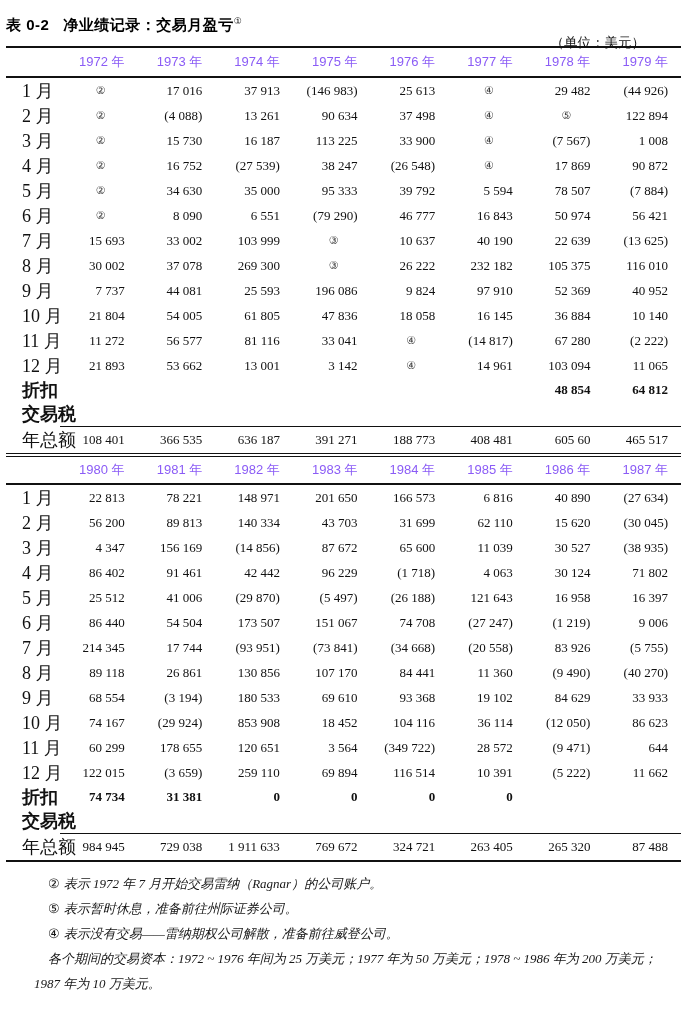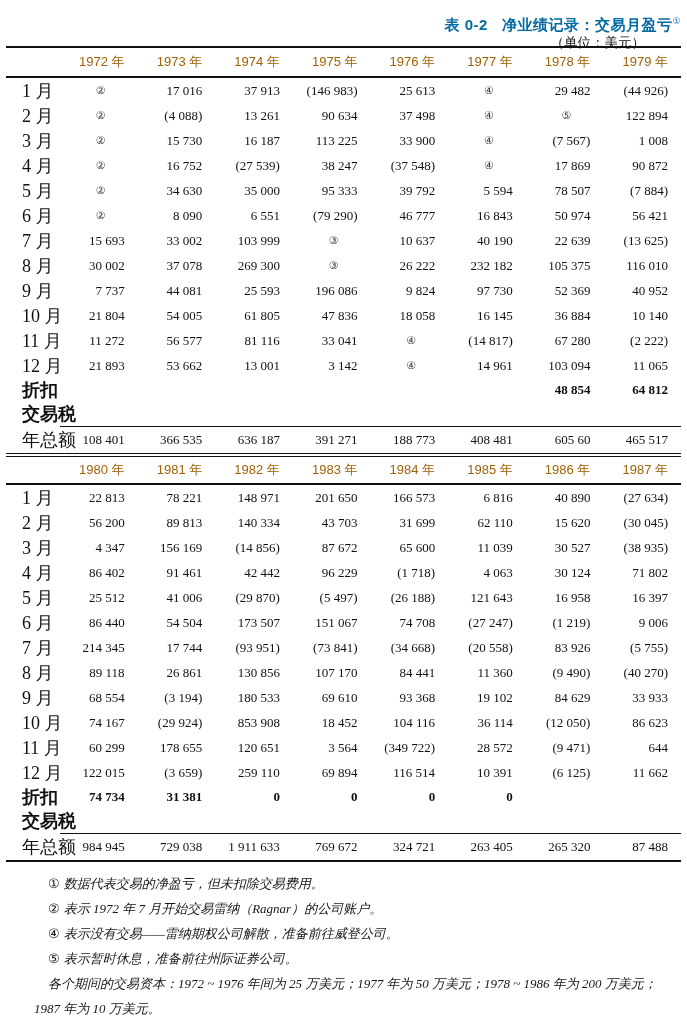--- a/index.html
+++ b/index.html
@@ -9,42 +9,42 @@
     font-family: "Liberation Serif", "DejaVu Serif", serif;
     -webkit-font-smoothing: antialiased;
     overflow: hidden;
   }
   .page { width: 687px; box-sizing: border-box; padding: 10px 6px 0 6px; }
 
   
   .titlebar { position: relative; height: 36px; }
   .title-center {
     position: absolute; left: 0; right: 0; top: 6px;
-    text-align: right;
+    text-align: left;
     font-family: "Liberation Sans", "DejaVu Sans", sans-serif;
     font-weight: 700; font-size: 15px; letter-spacing: 0.5px;
-    color: #0369a1;
+    color: #000000;
   }
   .title-prefix { margin-right: 14px; }
   .title-sup { font-size: 9px; vertical-align: super; font-weight: 400; }
   .title-unit {
     position: absolute; right: 36px; top: 24px;
     font-family: "Liberation Serif", "DejaVu Serif", serif;
     font-weight: 400; font-size: 13.5px; color: #111;
   }
 
   
   table.perf {
     width: 100%; border-collapse: collapse; table-layout: fixed;
     font-size: 13px;
   }
   table.perf col.lab { width: 54px; }
   table.perf thead th {
     font-family: "Liberation Sans", "DejaVu Sans", sans-serif;
-    font-weight: 500; font-size: 13px; color: #a16207;
+    font-weight: 500; font-size: 13px; color: #8b5cf6;
     text-align: right; padding: 0 13px 0 0; height: 28px;
     border-top: 2px solid #111; border-bottom: 2px solid #111;
   }
   table.perf.second thead th { border-top: none; height: 26px; }
   table.perf td {
     height: 25px; padding: 0 13px 0 0;
     text-align: right; white-space: nowrap;
     font-size: 13px; color: #111;
   }
   table.perf td.rowlabel {
@@ -140,21 +140,21 @@
           <td class="mark">④</td>
           <td>(7 567)</td>
           <td>1 008</td>
         </tr>
         <tr>
           <td class="rowlabel">4 月</td>
           <td class="mark">②</td>
           <td>16 752</td>
           <td>(27 539)</td>
           <td>38 247</td>
-          <td>(37 548)</td>
+          <td>(26 548)</td>
           <td class="mark">④</td>
           <td>17 869</td>
           <td>90 872</td>
         </tr>
         <tr>
           <td class="rowlabel">5 月</td>
           <td class="mark">②</td>
           <td>34 630</td>
           <td>35 000</td>
           <td>95 333</td>
@@ -196,21 +196,21 @@
           <td>105 375</td>
           <td>116 010</td>
         </tr>
         <tr>
           <td class="rowlabel">9 月</td>
           <td>7 737</td>
           <td>44 081</td>
           <td>25 593</td>
           <td>196 086</td>
           <td>9 824</td>
-          <td>97 730</td>
+          <td>97 910</td>
           <td>52 369</td>
           <td>40 952</td>
         </tr>
         <tr>
           <td class="rowlabel">10 月</td>
           <td>21 804</td>
           <td>54 005</td>
           <td>61 805</td>
           <td>47 836</td>
           <td>18 058</td>
@@ -424,21 +424,21 @@
           <td>644</td>
         </tr>
         <tr>
           <td class="rowlabel">12 月</td>
           <td>122 015</td>
           <td>(3 659)</td>
           <td>259 110</td>
           <td>69 894</td>
           <td>116 514</td>
           <td>10 391</td>
-          <td>(6 125)</td>
+          <td>(5 222)</td>
           <td>11 662</td>
         </tr>
         <tr class="discount-row">
           <td class="rowlabel">折扣</td>
           <td>74 734</td>
           <td>31 381</td>
           <td>0</td>
           <td>0</td>
           <td>0</td>
           <td>0</td>
@@ -464,20 +464,19 @@
           <td>769 672</td>
           <td>324 721</td>
           <td>263 405</td>
           <td>265 320</td>
           <td>87 488</td>
         </tr>
       </tbody>
   </table>
 
   <div class="footnotes">
-      <p><span class="fn-mark">①</span><span>数据代表交易的净盈亏，但未扣除交易费用。</span></p>
       <p><span class="fn-mark">②</span><span>表示 1972 年 7 月开始交易雷纳（Ragnar）的公司账户。</span></p>
+      <p><span class="fn-mark">⑤</span><span>表示暂时休息，准备前往州际证券公司。</span></p>
       <p><span class="fn-mark">④</span><span>表示没有交易——雷纳期权公司解散，准备前往威登公司。</span></p>
-      <p><span class="fn-mark">⑤</span><span>表示暂时休息，准备前往州际证券公司。</span></p>
       <p><span>各个期间的交易资本：1972 ~ 1976 年间为 25 万美元；1977 年为 50 万美元；1978 ~ 1986 年为 200 万美元；1987 年为 10 万美元。</span></p>
     </div>
 
 </div>
 
 </body></html>

